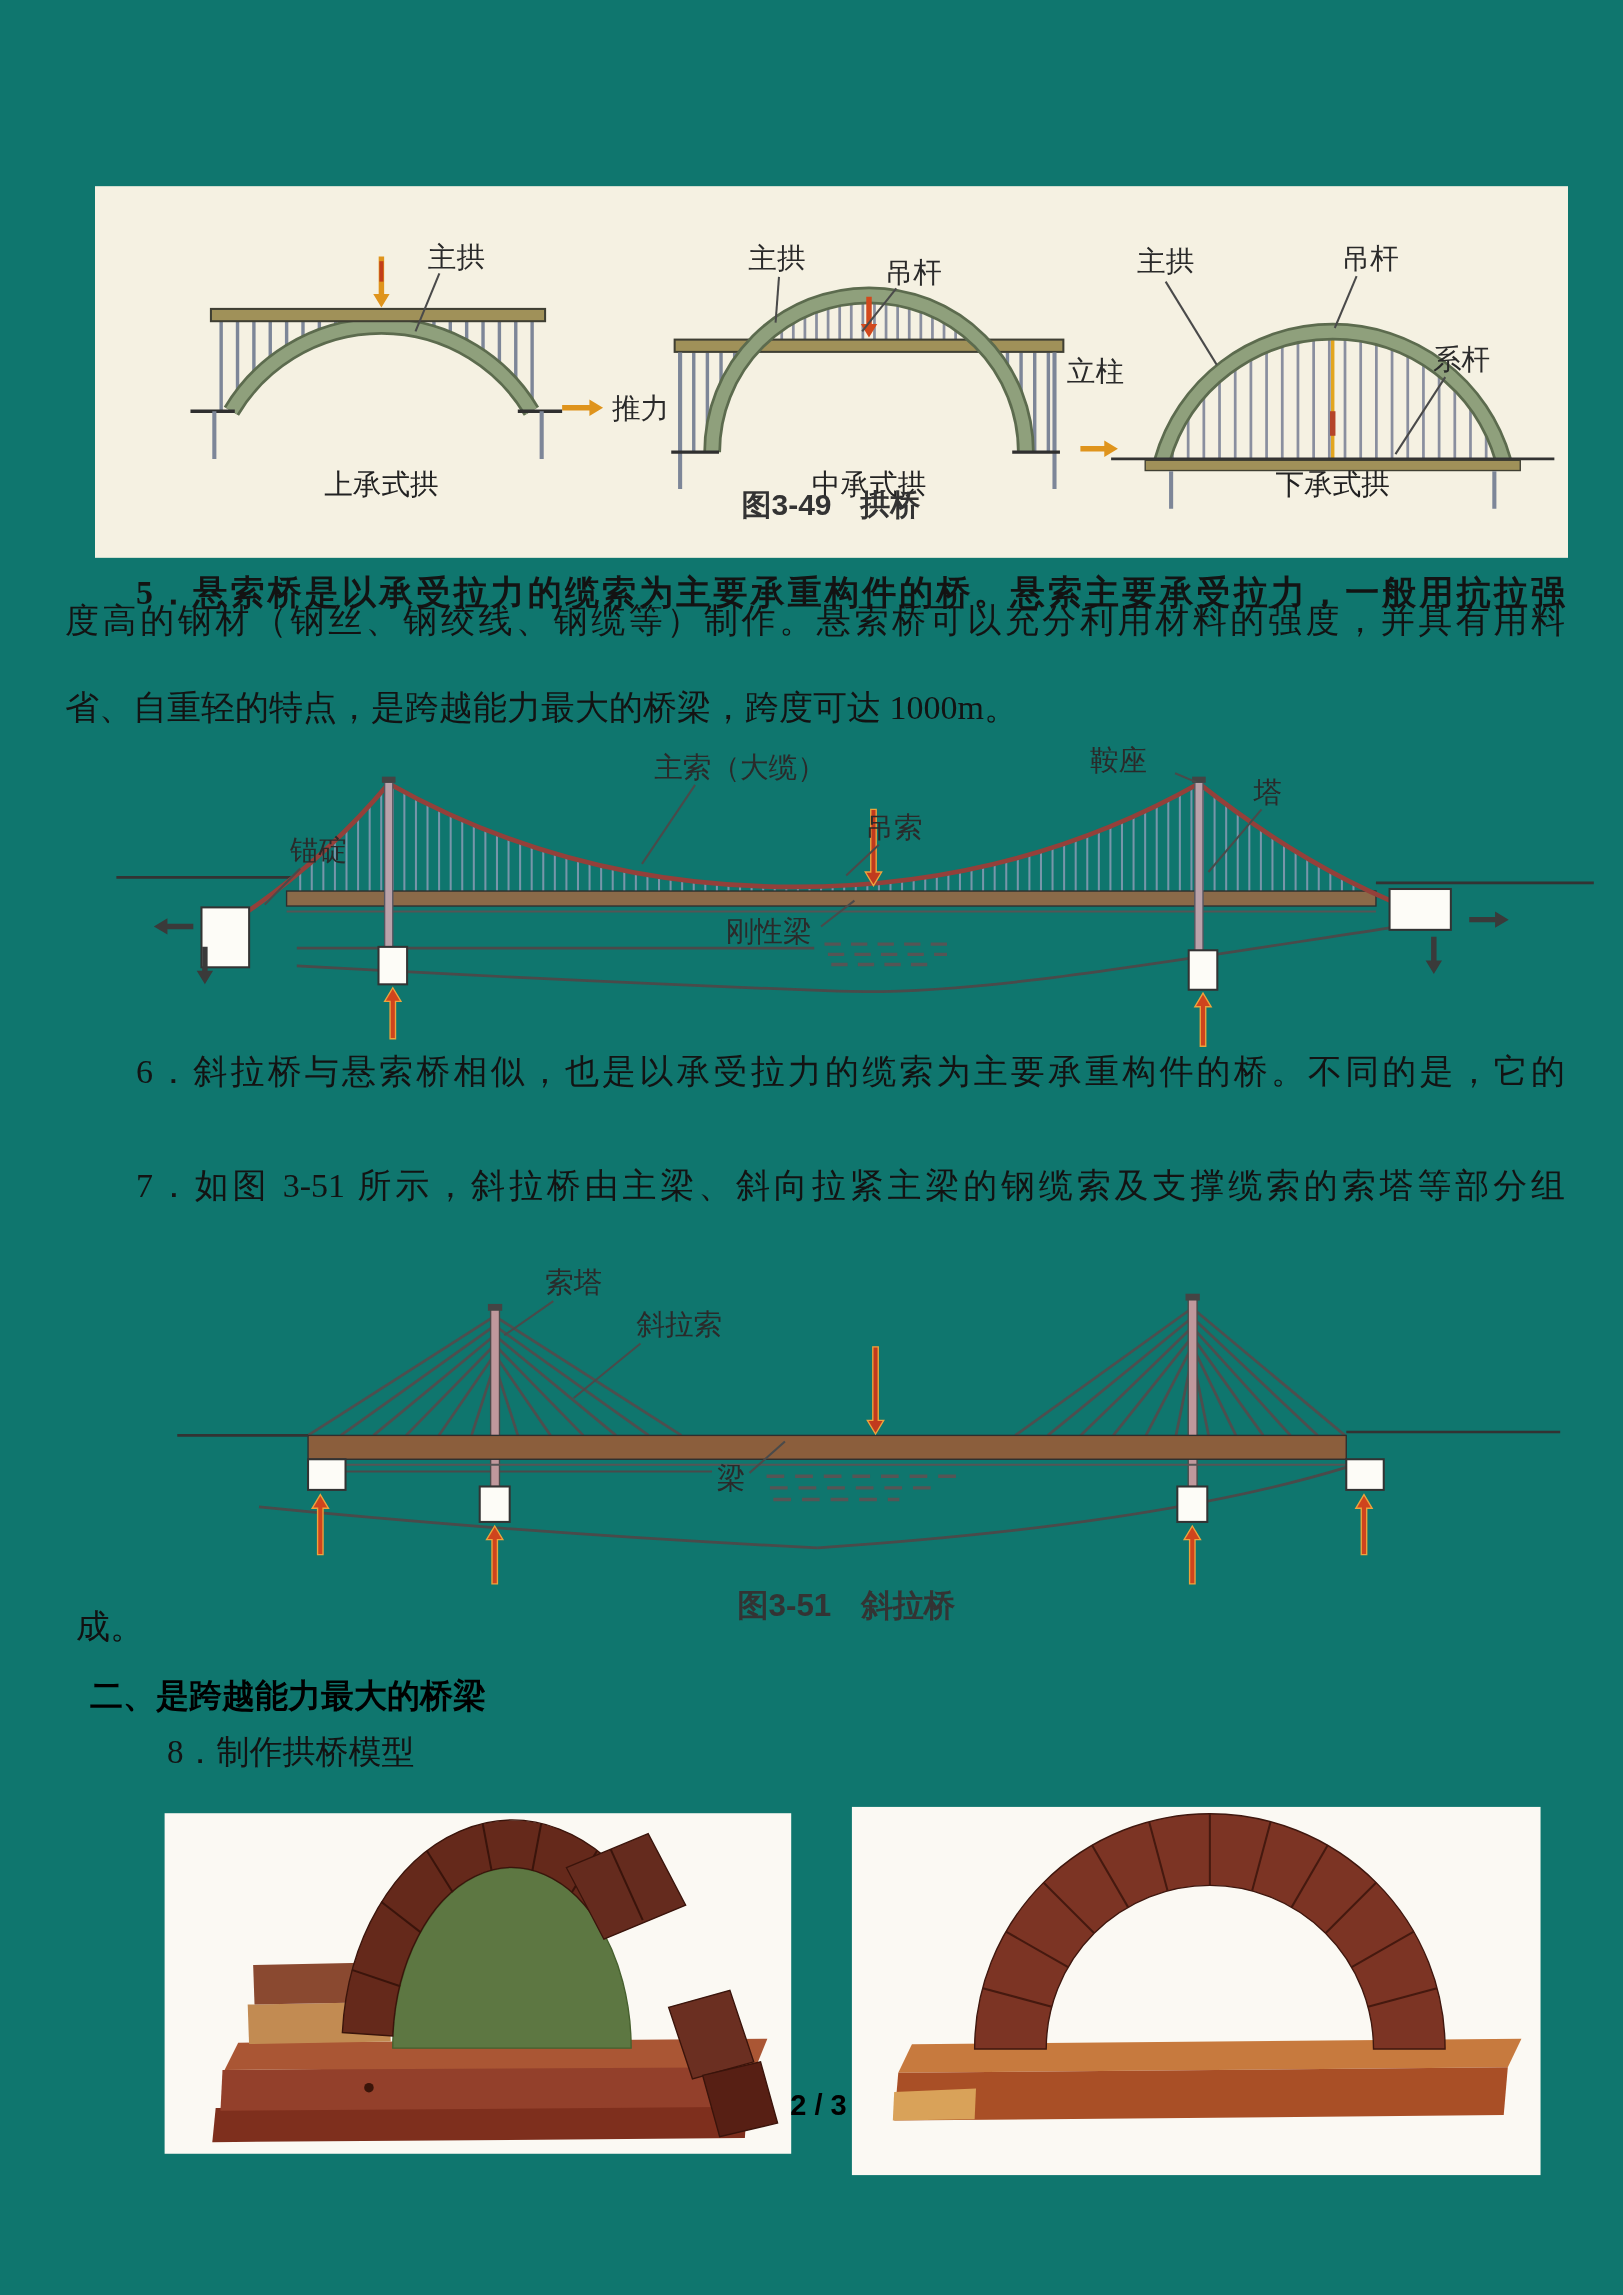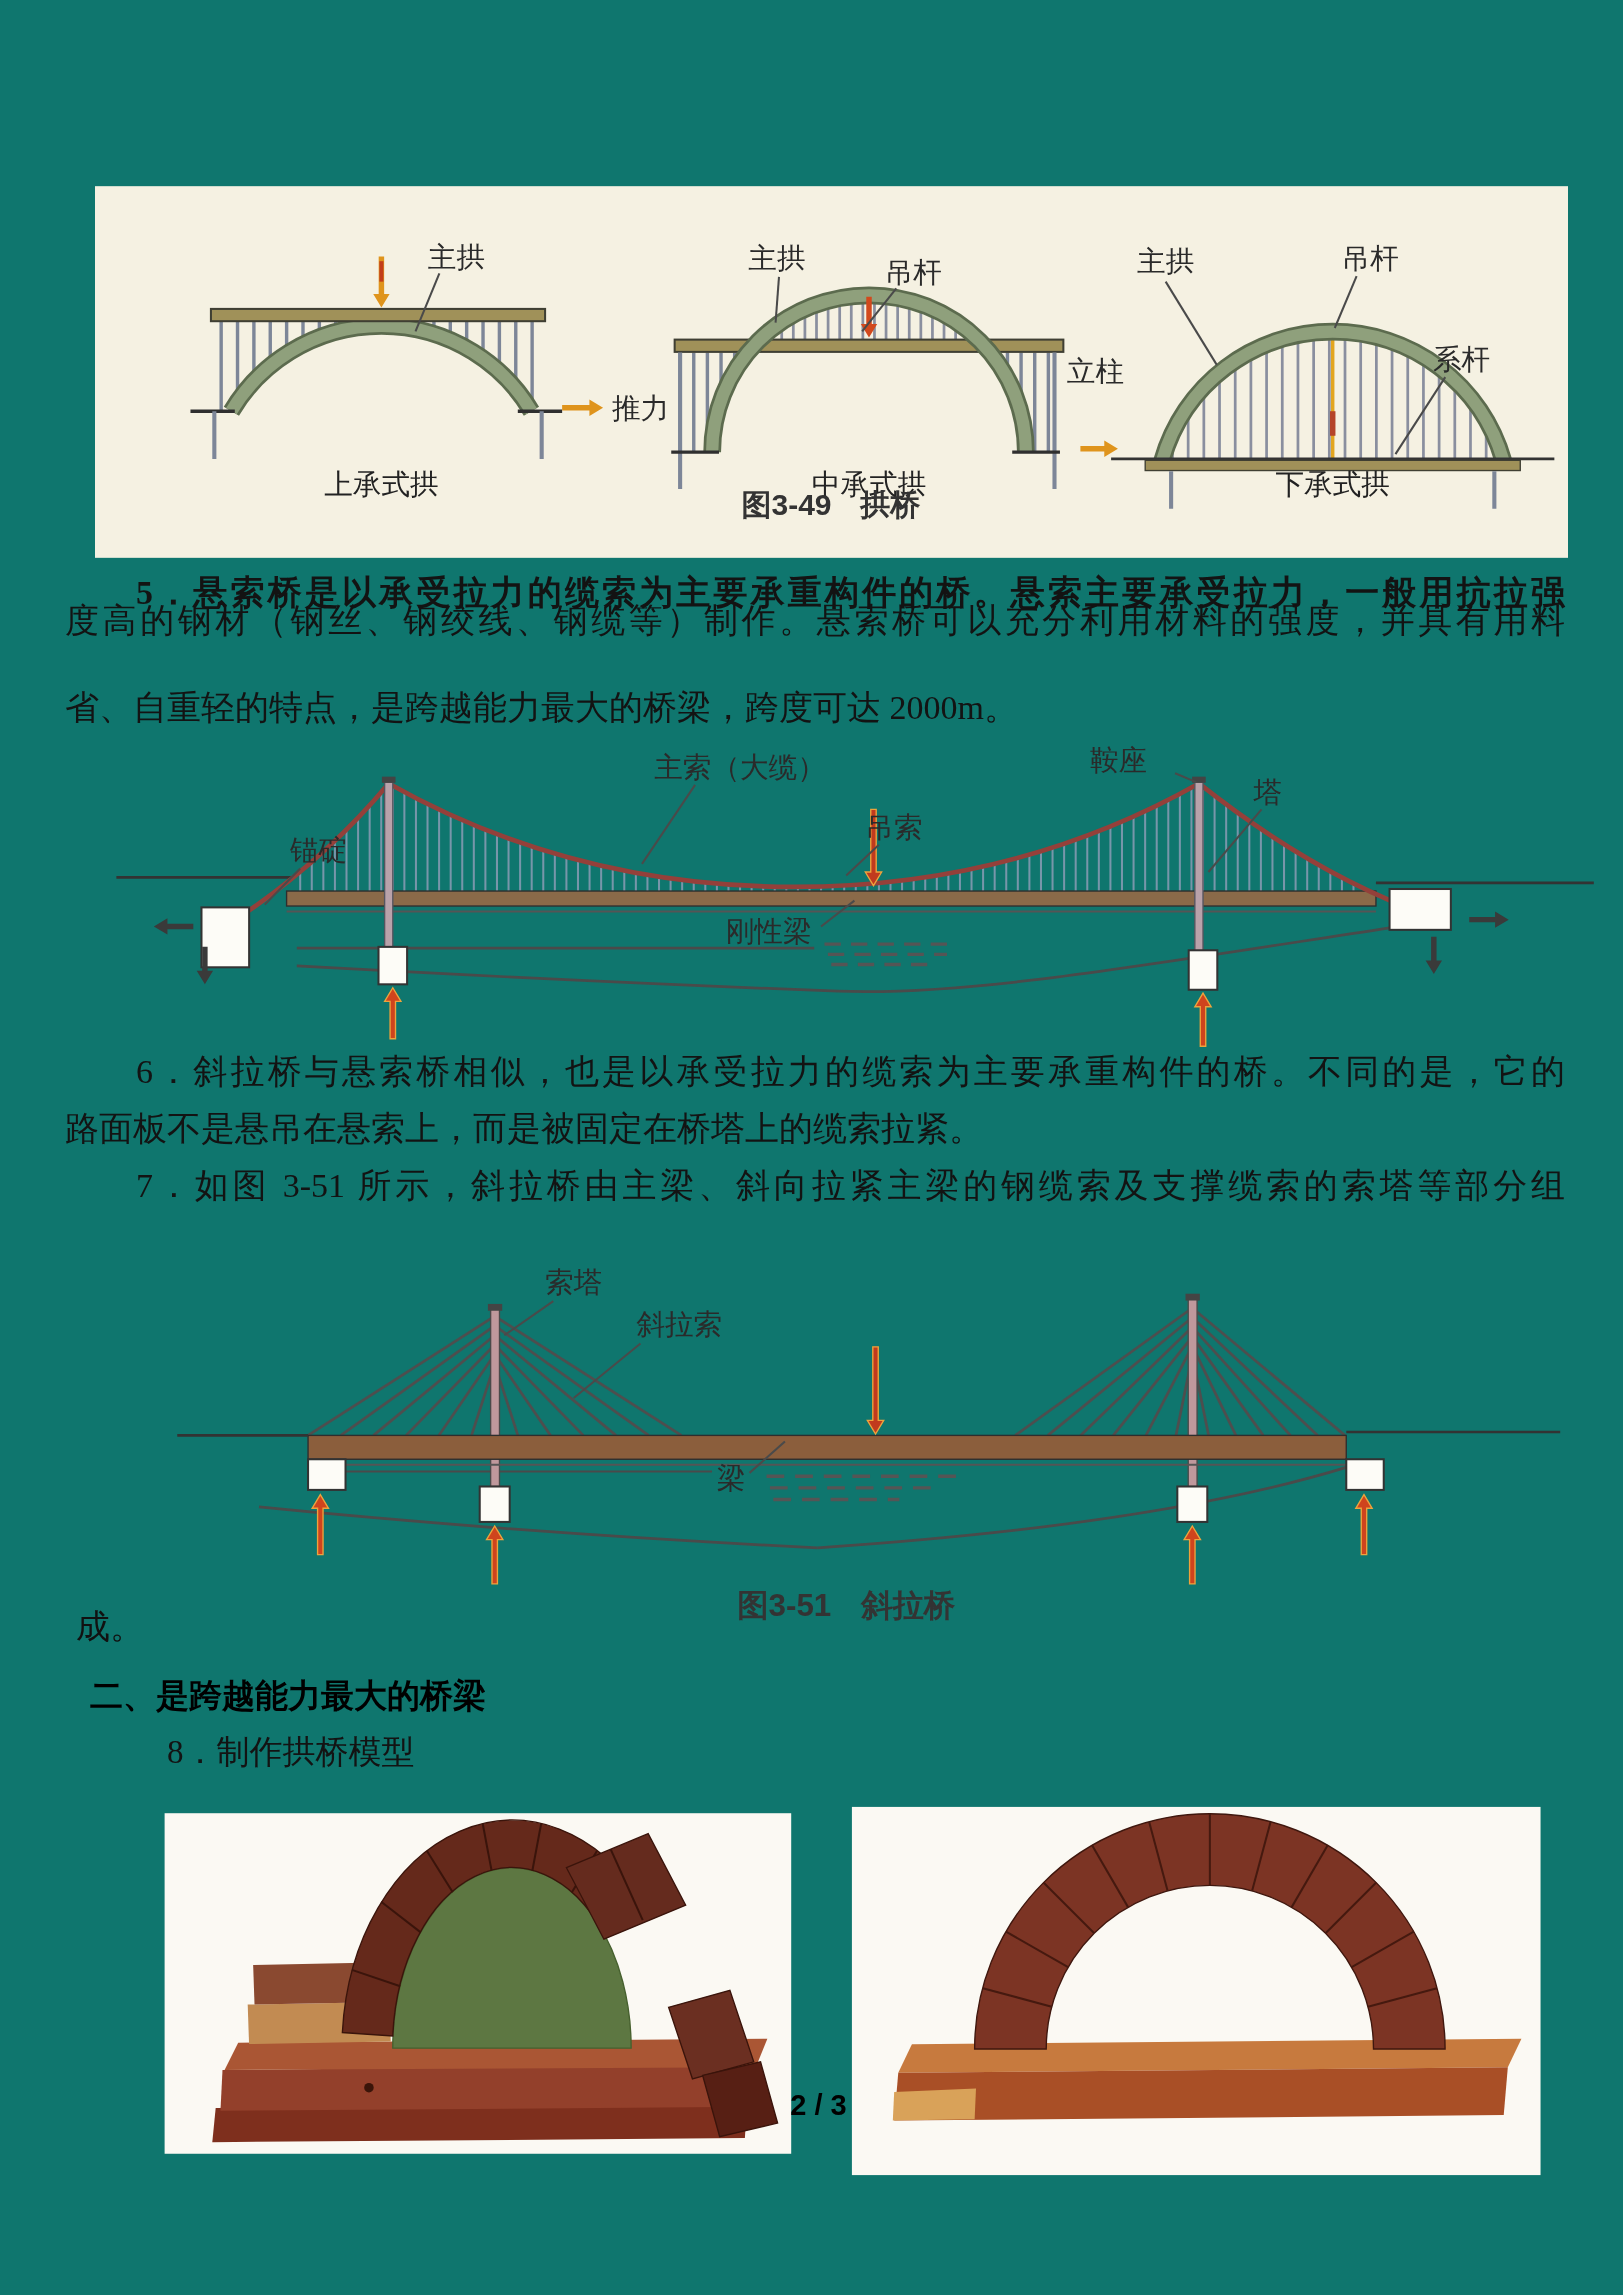--- a/index.html
+++ b/index.html
@@ -149,21 +149,21 @@
       <text class="lbl" x="1962" y="268">系杆</text>
       <text class="diagcap" x="1815" y="452" text-anchor="middle">下承式拱</text>
     </g>
 
     <text class="figcap" font-size="44" x="1080" y="482" text-anchor="end">图3-49</text>
     <text class="figcap" font-size="44" x="1122" y="482">拱桥</text>
   </svg>
 
   <div class="tline indent" style="top:571px;font-weight:bold;">5．悬索桥是以承受拉力的缆索为主要承重构件的桥。悬索主要承受拉力，一般用抗拉强</div>
   <div class="tline" style="top:599px;">度高的钢材（钢丝、钢绞线、钢缆等）制作。悬索桥可以充分利用材料的强度，并具有用料</div>
-  <div class="tline last" style="top:686px;">省、自重轻的特点，是跨越能力最大的桥梁，跨度可达 2000m。</div>
+  <div class="tline last" style="top:686px;">省、自重轻的特点，是跨越能力最大的桥梁，跨度可达 1000m。</div>
 
   <svg class="abs" style="left:95px;top:729px;" width="1527" height="320" viewBox="0 0 2240 470">
     <g>
         <line x1="1864" x2="1864" y1="235.0" y2="238" stroke="#7796aa" stroke-width="3"></line>
         <line x1="1847" x2="1847" y1="226.4" y2="238" stroke="#7796aa" stroke-width="3"></line>
         <line x1="1830" x2="1830" y1="217.5" y2="238" stroke="#7796aa" stroke-width="3"></line>
         <line x1="1813" x2="1813" y1="209.8" y2="238" stroke="#7796aa" stroke-width="3"></line>
         <line x1="1796" x2="1796" y1="200.4" y2="238" stroke="#7796aa" stroke-width="3"></line>
         <line x1="1779" x2="1779" y1="190.6" y2="238" stroke="#7796aa" stroke-width="3"></line>
         <line x1="1762" x2="1762" y1="178.9" y2="238" stroke="#7796aa" stroke-width="3"></line>
@@ -285,21 +285,20 @@
       <text class="lbl" x="285" y="192">锚碇</text>
       <text class="lbl" x="820" y="70">主索（大缆）</text>
       <text class="lbl" x="1130" y="158">吊索</text>
       <text class="lbl" x="1460" y="60">鞍座</text>
       <text class="lbl" x="1700" y="107">塔</text>
       <text class="lbl" x="925" y="312">刚性梁</text>
     </g>
   </svg>
 
   <div class="tline indent" style="top:1050px;">6．斜拉桥与悬索桥相似，也是以承受拉力的缆索为主要承重构件的桥。不同的是，它的</div>
-  <div class="tline last" style="top:1107px;">路面板不是悬吊在悬索上，而是被固定在桥塔上的缆索拉紧。</div>
   <div class="tline indent" style="top:1164px;">7．如图 3-51 所示，斜拉桥由主梁、斜向拉紧主梁的钢缆索及支撑缆索的索塔等部分组</div>
 
   <svg class="abs" style="left:95px;top:1214px;" width="1527" height="436" viewBox="0 0 2240 640">
     <g>
       <line x1="330" y1="378" x2="905" y2="378" stroke="#4a4a4a" stroke-width="3"></line>
       <path d="M985,385 H1270 M990,402 H1230 M995,419 H1180" stroke="#555" stroke-width="5" stroke-dasharray="26 16"></path>
       <path d="M240,430 C560,462 820,478 1060,490" fill="none" stroke="#4a4a4a" stroke-width="4"></path>
       <path d="M1836,372 C1640,432 1360,470 1060,490" fill="none" stroke="#4a4a4a" stroke-width="4"></path>
       <line x1="586" y1="150" x2="312" y2="325" stroke="#4e4e4e" stroke-width="4"></line>
         <line x1="586" y1="164" x2="360" y2="325" stroke="#4e4e4e" stroke-width="4"></line>

